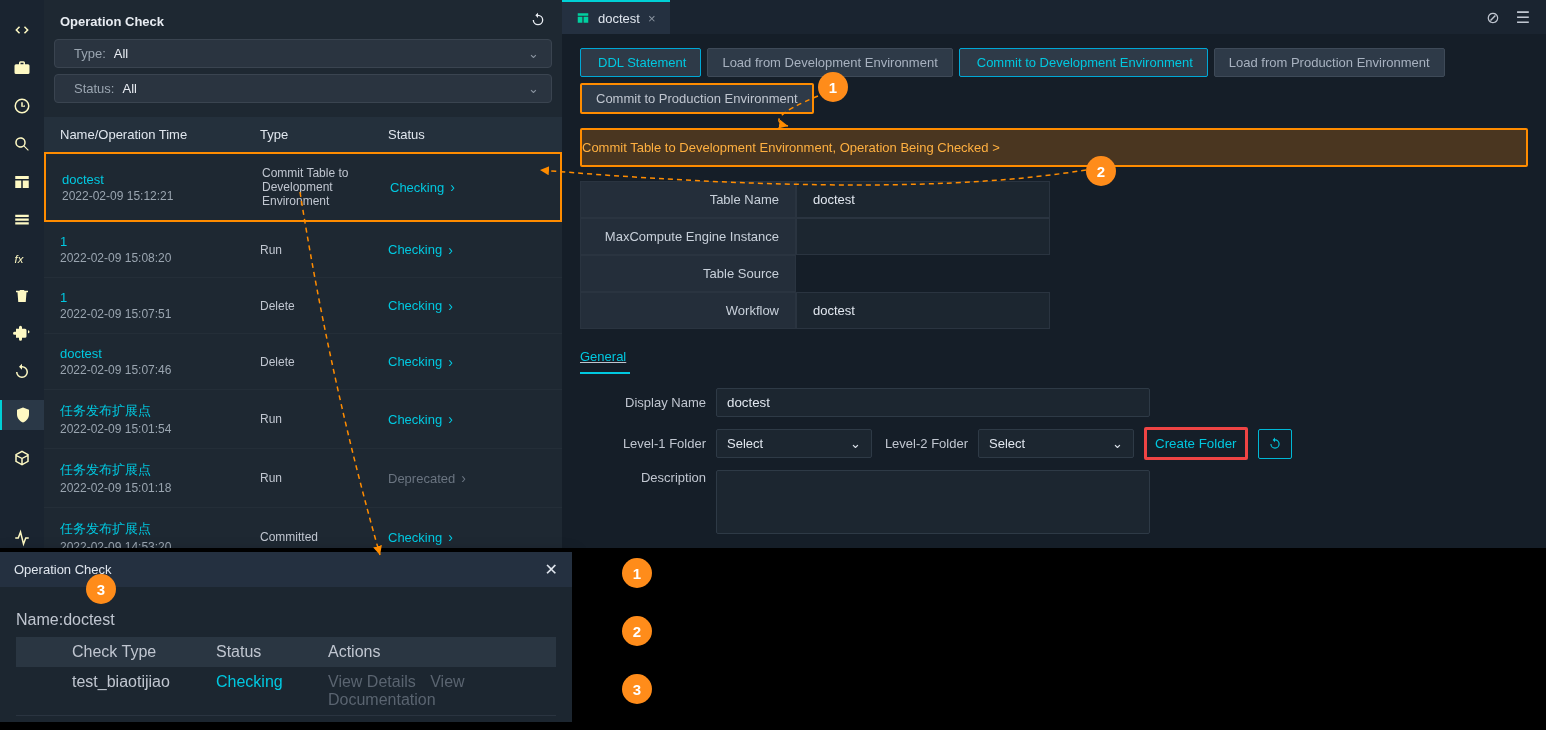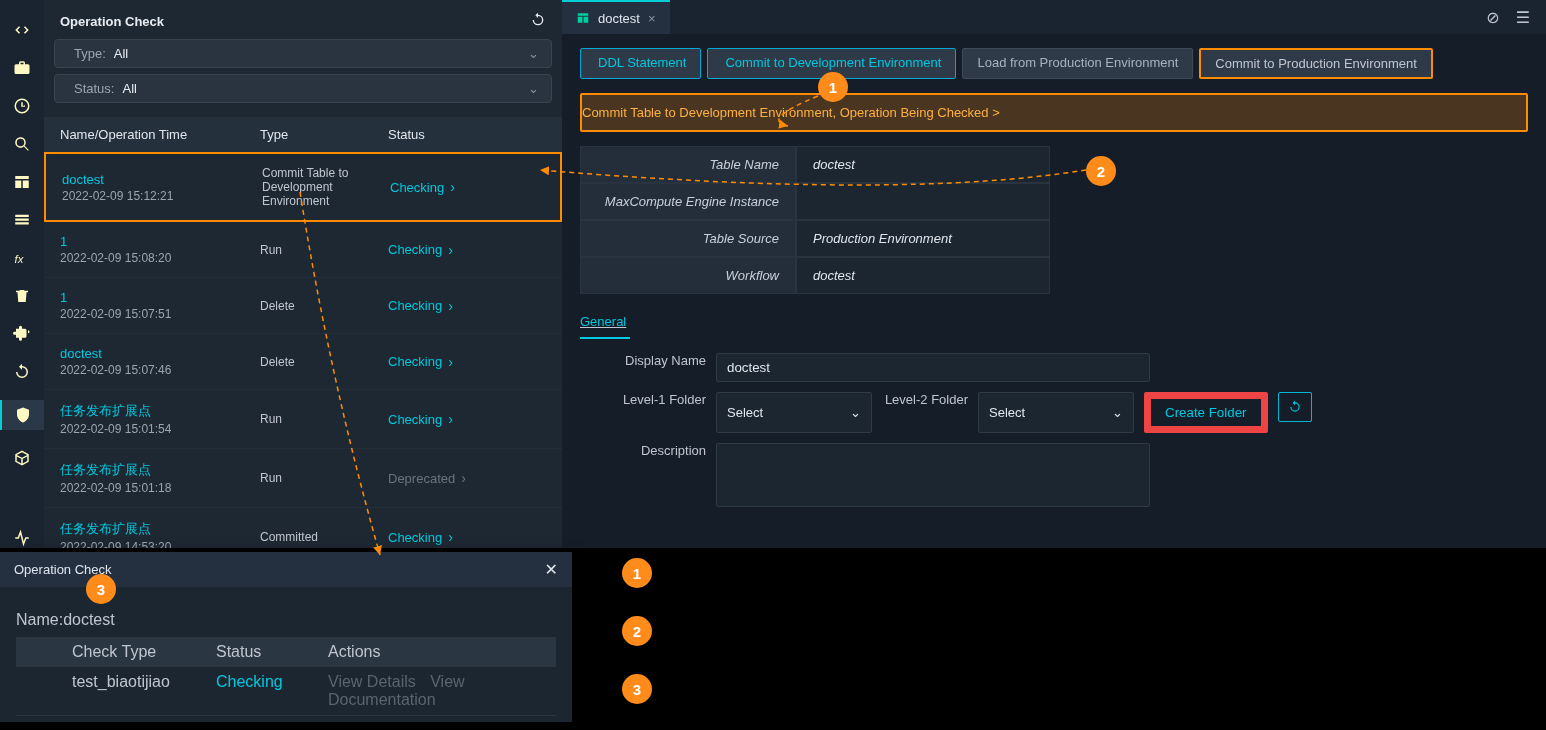--- a/index.html
+++ b/index.html
@@ -42,35 +42,35 @@
 .tab-bar-right { margin-left: auto; display: flex; gap: 16px; padding-right: 16px; color: #c0c6d0; }
 .tab-bar-right span { cursor: pointer; font-size: 16px; }
 
 .action-buttons { display: flex; flex-wrap: wrap; gap: 6px; padding: 14px 18px 6px; }
 .action-btn { background: #2e3a48; border: 1px solid #3e4a58; color: #a8b2c0; padding: 6px 14px; border-radius: 2px; font-size: 13px; cursor: pointer; }
 .action-btn.active { border-color: #00a8d6; color: #00c8e0; padding-left: 17px; }
 .action-btn.highlighted { border: 2px solid #ff8c00; color: #c0c6d0; }
 
 .banner { margin: 8px 18px 14px; background: #4a3620; border: 2px solid #ff8c00; color: #ffb040; padding: 10px 0; text-align: left; border-radius: 2px; }
 
-.props-table { margin: 0 18px 12px; font-style: italic; }
+.props-table { margin: 0 18px 12px; }
 .prop-row { display: flex; }
 .prop-label { width: 216px; background: #242e3a; border: 1px solid #2a3440; padding: 10px 16px; text-align: right; color: #c8d0da; }
 .prop-value { width: 254px; background: #1c2630; border: 1px solid #2a3440; padding: 10px 16px; color: #e0e6ee; }
 
 .sub-tabs { margin: 0 18px; display: flex; text-decoration: underline; }
 .sub-tab { padding: 8px 4px 8px 0; color: #00c8e0; border-bottom: 2px solid #00c8e0; font-size: 13px; margin-right: 20px; }
 
 .form { margin: 14px 18px; }
-.form-row { display: flex; margin-bottom: 10px; gap: 10px; }
+.form-row { display: flex; align-items: center; margin-bottom: 10px; gap: 10px; }
 .form-label { width: 126px; text-align: right; color: #c0c6d0; }
 .form-input { width: 434px; background: #1c2630; border: 1px solid #2e3a46; color: #e0e6ee; padding: 6px 10px; border-radius: 2px; }
 .form-textarea { width: 434px; height: 64px; background: #1c2630; border: 1px solid #2e3a46; color: #e0e6ee; padding: 6px 10px; border-radius: 2px; resize: none; }
 .form-select { width: 156px; background: #1c2630; border: 1px solid #2e3a46; color: #e0e6ee; padding: 6px 10px; border-radius: 2px; position: relative; display: inline-flex; align-items: center; justify-content: space-between; }
-.btn-primary { background: transparent; border: 7px solid #ef4444; color: #00c8e0; padding: 6px 14px; border-radius: 2px; cursor: pointer; }
+.btn-primary { background: transparent; border: 3px solid #ef4444; color: #00c8e0; padding: 6px 8px; border-radius: 2px; cursor: pointer; }
 .btn-icon { width: 34px; height: 30px; background: transparent; border: 1px solid #00b8d6; color: #00c8e0; border-radius: 2px; display: inline-flex; align-items: center; justify-content: center; cursor: pointer; }
 
 .modal { position: absolute; left: 0; top: 552px; width: 572px; height: 170px; background: #1c2630; display: flex; flex-direction: column; box-shadow: 0 4px 16px rgba(0,0,0,.4); }
 .modal-header { display: flex; justify-content: space-between; align-items: center; padding: 8px 14px; background: #243040; color: #e0e6ee; }
 .modal-close { cursor: pointer; font-size: 16px; }
 .modal-body { padding: 24px 16px; flex: 1; font-size: 16px; }
 .modal-name { margin-bottom: 8px; }
 .modal-table-header { display: flex; background: #2a3642; padding: 6px 10px; }
 .modal-table-row { display: flex; padding: 6px 10px; border-bottom: 1px solid #2a3440; }
 .mcol-type { width: 144px; margin-left: 46px; }
@@ -252,37 +252,37 @@
         <span>doctest</span>
         <span class="close">×</span>
       </div>
       <div class="tab-bar-right">
         <span>⊘</span>
         <span>☰</span>
       </div>
     </div>
     <div class="action-buttons" id="action-buttons">
         <div class="action-btn active">DDL Statement</div>
+        <div class="action-btn">Load from Development Environment</div>
         <div class="action-btn active">Commit to Development Environment</div>
         <div class="action-btn">Load from Production Environment</div>
         <div class="action-btn highlighted">Commit to Production Environment</div>
       </div>
     <div class="banner">Commit Table to Development Environment, Operation Being Checked &gt;</div>
     <div class="props-table" id="props-table">
         <div class="prop-row">
           <div class="prop-label">Table Name</div>
           <div class="prop-value">doctest</div>
         </div>
         <div class="prop-row">
           <div class="prop-label">MaxCompute Engine Instance</div>
           <div class="prop-value"></div>
         </div>
         <div class="prop-row">
           <div class="prop-label">Table Source</div>
-          <div class="prop-value">Production Environment</div>
         </div>
         <div class="prop-row">
           <div class="prop-label">Workflow</div>
           <div class="prop-value">doctest</div>
         </div>
       </div>
     <div class="sub-tabs">
         <div class="sub-tab">General</div>
       </div>
     <div class="form">

